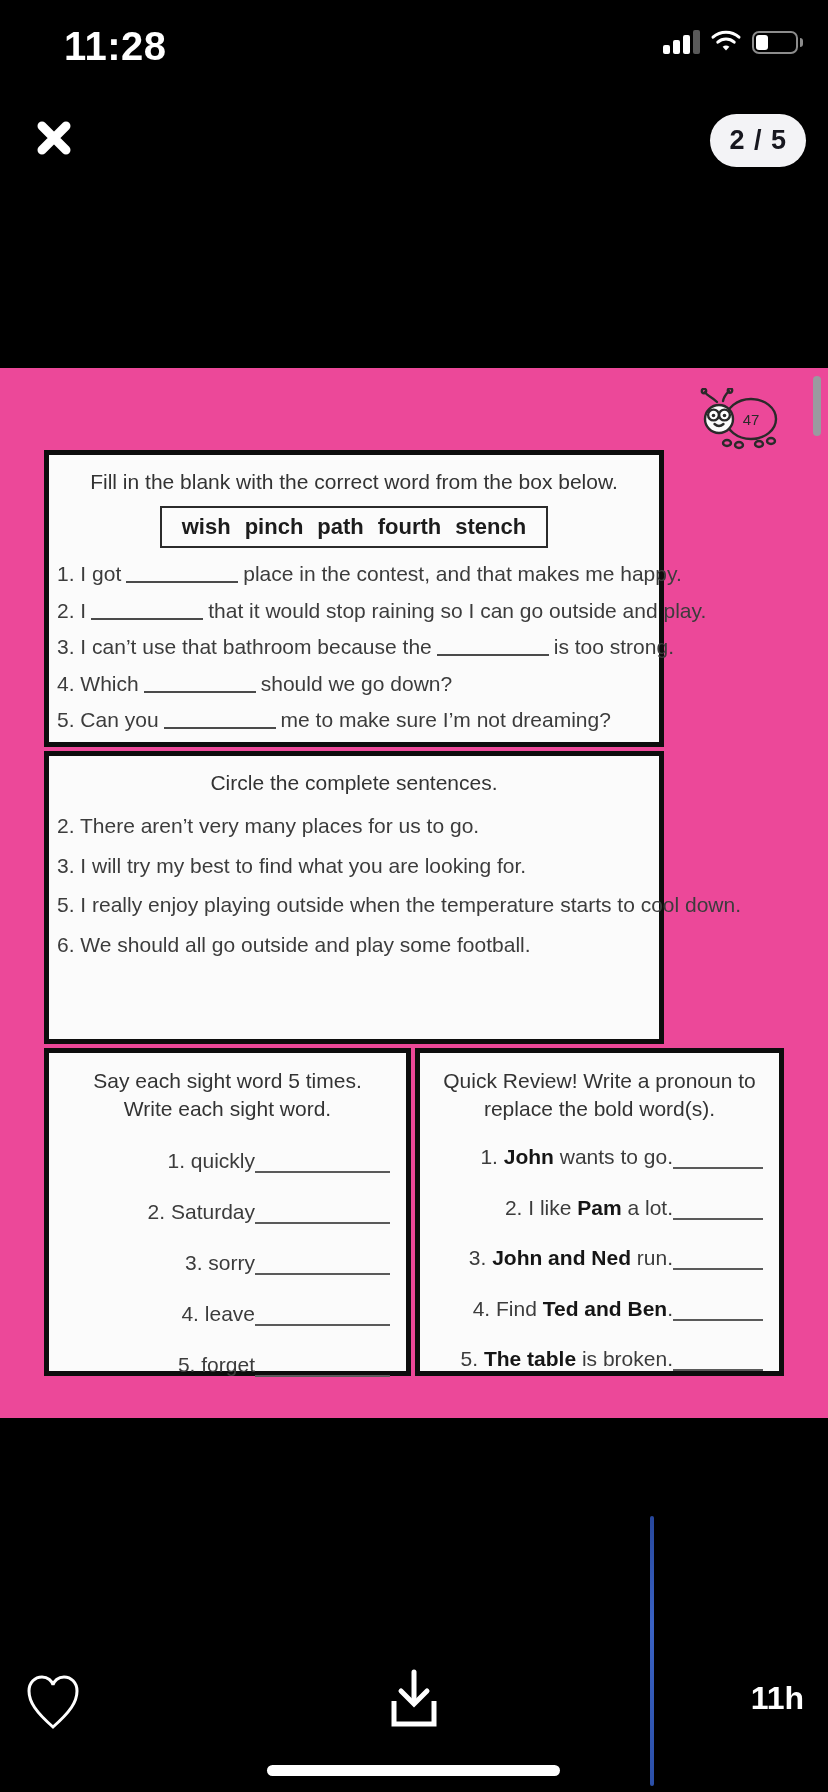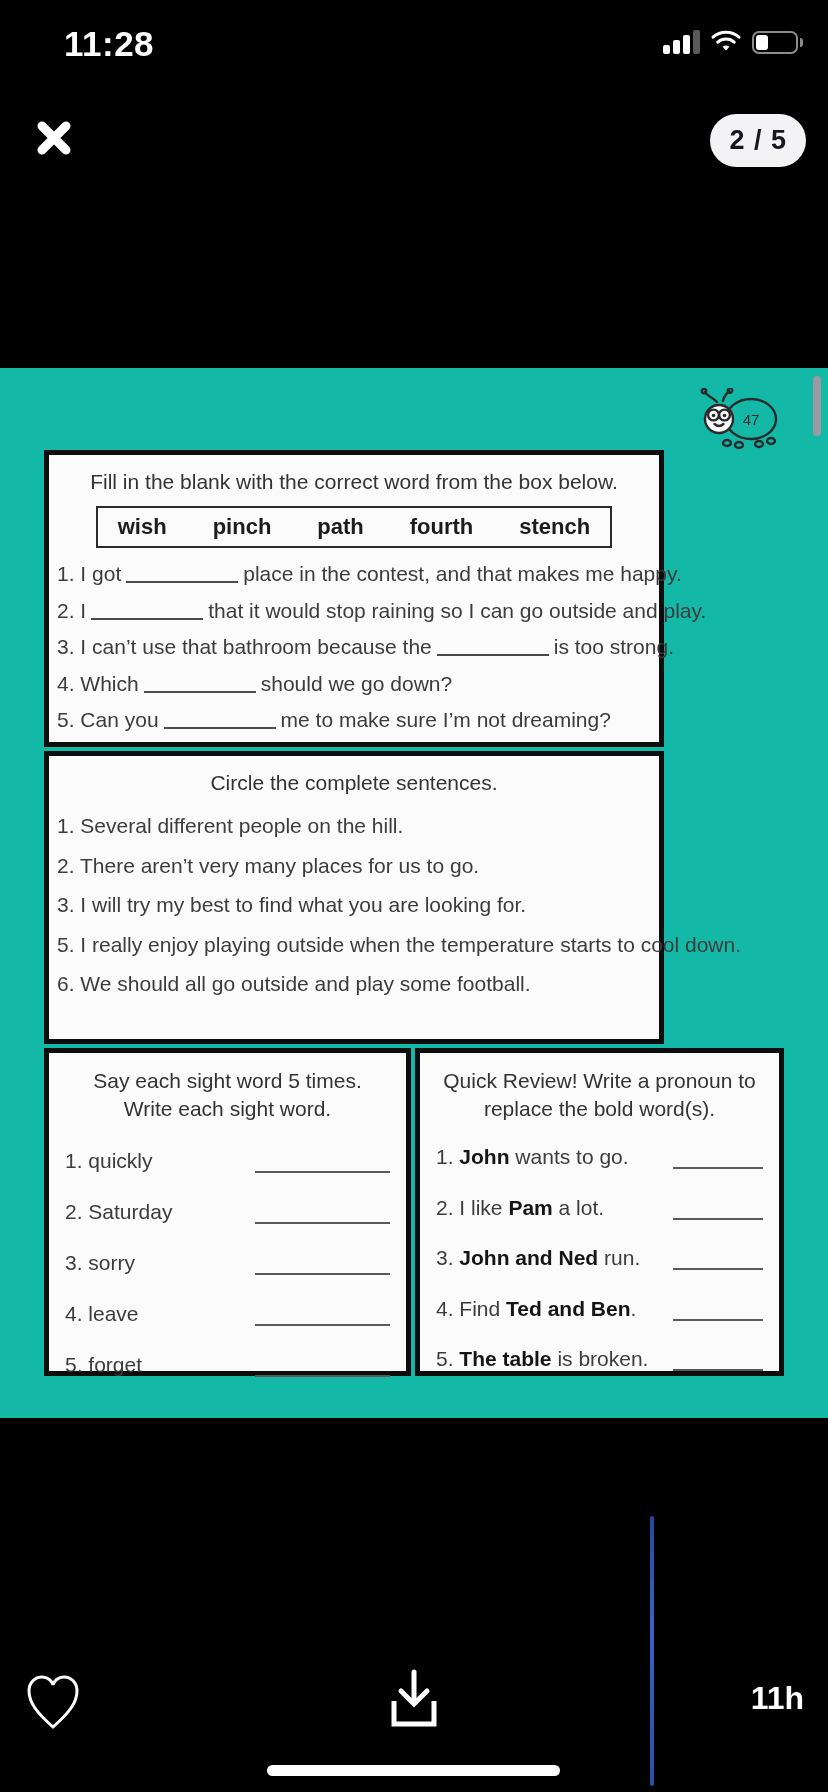--- a/index.html
+++ b/index.html
@@ -4,63 +4,63 @@
 <style>
   html,body{margin:0;padding:0;}
   body{
     width:828px;height:1792px;position:relative;overflow:hidden;
     background:#000;font-family:"Liberation Sans", sans-serif;
     -webkit-font-smoothing:antialiased;
   }
   
   .status-time{
     position:absolute;left:64px;top:24px;color:#fff;
-    font-size:35px;font-weight:700;letter-spacing:.5px;
+    font-size:40px;font-weight:700;letter-spacing:.5px;
   }
   .status-icons{position:absolute;right:30px;top:30px;display:flex;align-items:center;gap:10px;}
   .sig{display:flex;align-items:flex-end;gap:3px;height:24px;}
   .sig i{display:block;width:7px;border-radius:2px;background:#fff;}
   .sig .b1{height:9px}.sig .b2{height:14px}.sig .b3{height:19px}
   .sig .b4{height:24px;background:rgba(255,255,255,.35)}
   .battery{position:relative;width:46px;height:23px;}
   .battery .shell{position:absolute;inset:0;border:2px solid rgba(255,255,255,.55);border-radius:7px;}
   .battery .fill{position:absolute;left:4px;top:4px;width:12px;height:15px;border-radius:3px;background:#fff;}
   .battery .nub{position:absolute;right:-5px;top:7px;width:3px;height:9px;border-radius:0 3px 3px 0;background:rgba(255,255,255,.55);}
   
   .close-btn{position:absolute;left:34px;top:118px;width:40px;height:40px;cursor:pointer;}
   .page-pill{
     position:absolute;right:22px;top:114px;background:#f3f3f6;color:#17171f;
     border-radius:27px;padding:11px 19px;font-size:27px;font-weight:700;letter-spacing:1px;
   }
   
   .sheet{
-    position:absolute;left:0;top:368px;width:828px;height:1050px;background:#14b8a6;color:#3a3a3a;
+    position:absolute;left:0;top:368px;width:828px;height:1050px;background:#ec4899;color:#3a3a3a;
   }
   .scroll-thumb{position:absolute;right:7px;top:8px;width:8px;height:60px;border-radius:4px;background:#9a9aa0;}
   .bug{position:absolute;left:697px;top:20px;}
   .wbox{position:absolute;left:44px;width:620px;border:5px solid #0d0d0d;background:#fbfbfb;box-sizing:border-box;}
   .box1{top:82px;height:297px;}
   .box2{top:383px;height:293px;}
   .box3l{top:680px;left:44px;width:367px;height:328px;}
   .box3r{top:680px;left:415px;width:369px;height:328px;}
   .wtitle{font-size:21px;text-align:center;margin:13px 14px 0 14px;line-height:27px;color:#333;}
   .wordbank{
     margin:11px auto 0 auto;width:fit-content;border:2px solid #2b2b2b;
-    padding:6px 20px;display:flex;gap:46px;
+    padding:6px 20px;display:flex;gap:14px;
   }
   .wordbank span{font-weight:700;font-size:22px;color:#1c1c1c;}
   .s1-list{margin:14px 0 0 8px;}
   .s1-item{font-size:21px;color:#3c3c3c;margin-bottom:12.5px;white-space:nowrap;}
   .blank{display:inline-block;border-bottom:2px solid #4a4a4a;height:17px;vertical-align:-2px;margin:0 5px;}
   .blank.w1{width:112px;}
   .s2-list{margin:18px 0 0 8px;}
   .s2-item{font-size:21px;color:#3c3c3c;margin-bottom:15.5px;white-space:nowrap;}
   .col-title{font-size:21px;text-align:center;margin:14px 18px 0 18px;line-height:28px;color:#333;}
   .col-list{margin:26px 16px 0 16px;}
-  .col-row{display:flex;justify-content:space-between;align-items:flex-end;margin-bottom:27px;font-size:21px;color:#3c3c3c;}
+  .col-row{display:flex;justify-content:flex-end;align-items:flex-end;margin-bottom:27px;font-size:21px;color:#3c3c3c;}
   .col-row .lbl b{font-weight:700;color:#151515;margin-top:36px;}
   .lineblank{display:inline-block;border-bottom:2px solid #5a5a5a;height:14px;}
   .lineblank.left{width:135px;}
   .lineblank.right{width:90px;}
   .box3r .col-list{margin-top:22px;}
   .box3r .col-row{margin-bottom:26.5px;}
   
   .heart-btn{position:absolute;left:24px;top:1672px;width:58px;height:62px;cursor:pointer;}
   .download-btn{position:absolute;left:386px;top:1668px;width:56px;height:64px;cursor:pointer;}
   .time-ago{position:absolute;right:24px;top:1680px;color:#fff;font-size:32px;font-weight:700;}
@@ -139,21 +139,20 @@
         <div class="s1-item"><span>2. I</span><span class="blank w1"></span><span>that it would stop raining so I can go outside and play.</span></div>
         <div class="s1-item"><span>3. I can’t use that bathroom because the</span><span class="blank w1"></span><span>is too strong.</span></div>
         <div class="s1-item"><span>4. Which</span><span class="blank w1"></span><span>should we go down?</span></div>
         <div class="s1-item"><span>5. Can you</span><span class="blank w1"></span><span>me to make sure I’m not dreaming?</span></div>
       </div>
   </div>
 
   <div class="wbox box2">
     <div class="wtitle">Circle the complete sentences.</div>
     <div class="s2-list" id="s2list">
-        <div class="s2-item">1. Several different people on the hill.</div>
         <div class="s2-item">2. There aren’t very many places for us to go.</div>
         <div class="s2-item">3. I will try my best to find what you are looking for.</div>
         <div class="s2-item">5. I really enjoy playing outside when the temperature starts to cool down.</div>
         <div class="s2-item">6. We should all go outside and play some football.</div>
       </div>
   </div>
 
   <div class="wbox box3l">
     <div class="col-title">Say each sight word 5 times.  Write each sight word.</div>
     <div class="col-list" id="s3list">

